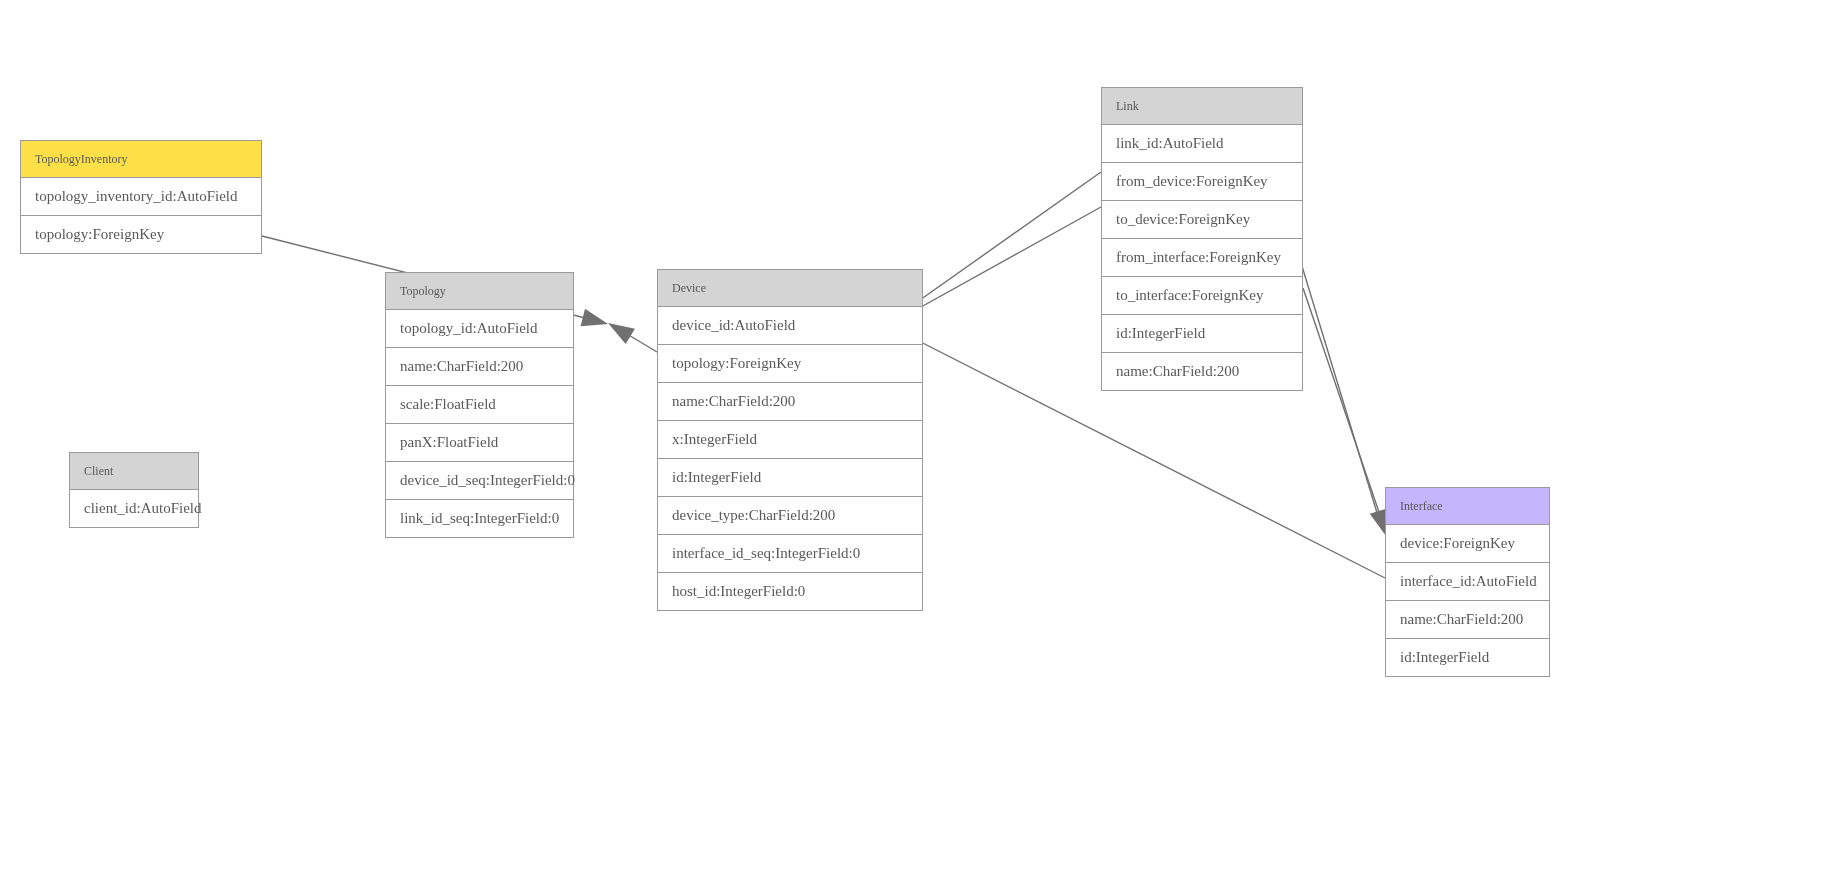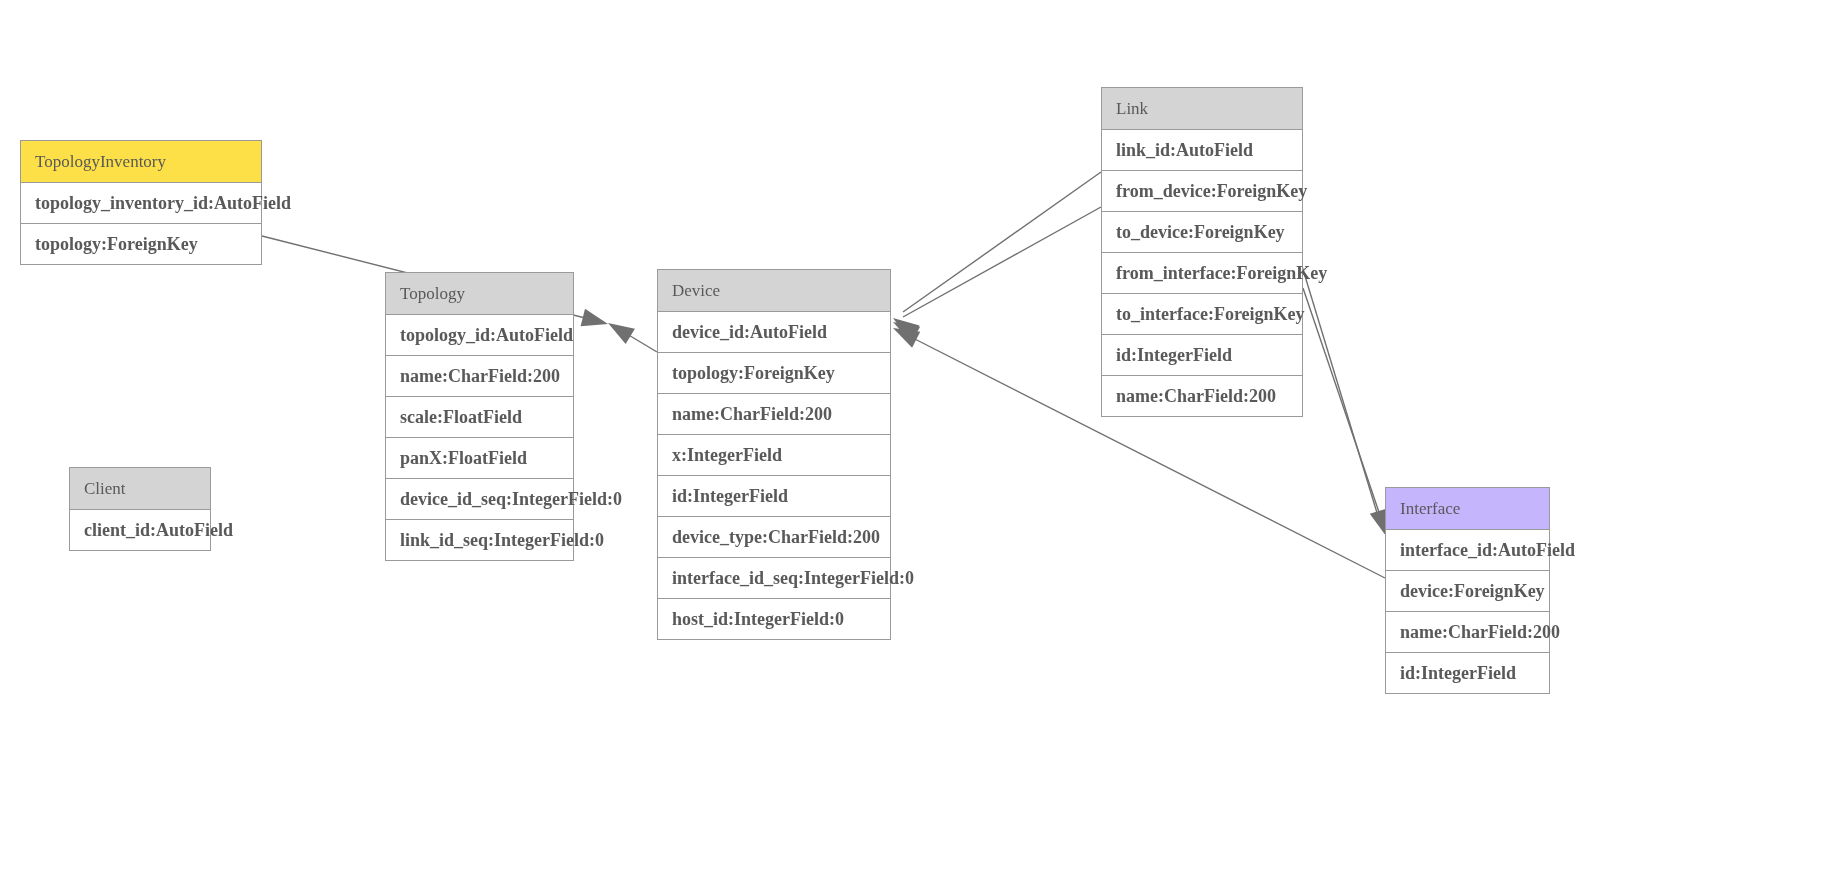--- a/index.html
+++ b/index.html
@@ -28,35 +28,34 @@
     box-sizing: border-box;
     border: 1px solid #9a9a9a;
     background: #ffffff;
     z-index: 2;
   }
   .entity-title {
     box-sizing: border-box;
     background: #d4d4d4;
     border-bottom: 1px solid #9a9a9a;
     color: #595959;
-    font-size: 17px;
+    font-size: 12px;
     line-height: 1;
     padding: 12px 0 12px 14px;
     white-space: nowrap;
   }
   .entity-field {
     box-sizing: border-box;
     border-bottom: 1px solid #9a9a9a;
     color: #595959;
-    font-size: 18px;
+    font-size: 15px;
     line-height: 1;
     padding: 11px 0 11px 14px;
     white-space: nowrap;
     background: #ffffff;
-    font-weight: bold;
   }
   .entity-field:last-child {
     border-bottom: none;
   }
 </style>
 </head>
 <body>
 
 <div id="canvas">
 
@@ -99,21 +98,21 @@
       </div>
       <div class="entity" style="left: 385px; top: 272px; width: 189px; border-color: rgb(154, 154, 154);">
         <div class="entity-title" style="background: rgb(212, 212, 212); color: rgb(89, 89, 89); border-bottom-color: rgb(154, 154, 154);">Topology</div>
         <div class="entity-field" style="color: rgb(89, 89, 89); border-bottom-color: rgb(154, 154, 154);">topology_id:AutoField</div>
         <div class="entity-field" style="color: rgb(89, 89, 89); border-bottom-color: rgb(154, 154, 154);">name:CharField:200</div>
         <div class="entity-field" style="color: rgb(89, 89, 89); border-bottom-color: rgb(154, 154, 154);">scale:FloatField</div>
         <div class="entity-field" style="color: rgb(89, 89, 89); border-bottom-color: rgb(154, 154, 154);">panX:FloatField</div>
         <div class="entity-field" style="color: rgb(89, 89, 89); border-bottom-color: rgb(154, 154, 154);">device_id_seq:IntegerField:0</div>
         <div class="entity-field" style="color: rgb(89, 89, 89); border-bottom-color: rgb(154, 154, 154);">link_id_seq:IntegerField:0</div>
       </div>
-      <div class="entity" style="left: 657px; top: 269px; width: 234px; border-color: rgb(154, 154, 154);">
+      <div class="entity" style="left: 657px; top: 269px; width: 266px; border-color: rgb(154, 154, 154);">
         <div class="entity-title" style="background: rgb(212, 212, 212); color: rgb(89, 89, 89); border-bottom-color: rgb(154, 154, 154);">Device</div>
         <div class="entity-field" style="color: rgb(89, 89, 89); border-bottom-color: rgb(154, 154, 154);">device_id:AutoField</div>
         <div class="entity-field" style="color: rgb(89, 89, 89); border-bottom-color: rgb(154, 154, 154);">topology:ForeignKey</div>
         <div class="entity-field" style="color: rgb(89, 89, 89); border-bottom-color: rgb(154, 154, 154);">name:CharField:200</div>
         <div class="entity-field" style="color: rgb(89, 89, 89); border-bottom-color: rgb(154, 154, 154);">x:IntegerField</div>
         <div class="entity-field" style="color: rgb(89, 89, 89); border-bottom-color: rgb(154, 154, 154);">id:IntegerField</div>
         <div class="entity-field" style="color: rgb(89, 89, 89); border-bottom-color: rgb(154, 154, 154);">device_type:CharField:200</div>
         <div class="entity-field" style="color: rgb(89, 89, 89); border-bottom-color: rgb(154, 154, 154);">interface_id_seq:IntegerField:0</div>
         <div class="entity-field" style="color: rgb(89, 89, 89); border-bottom-color: rgb(154, 154, 154);">host_id:IntegerField:0</div>
       </div>
@@ -122,24 +121,24 @@
         <div class="entity-field" style="color: rgb(89, 89, 89); border-bottom-color: rgb(154, 154, 154);">link_id:AutoField</div>
         <div class="entity-field" style="color: rgb(89, 89, 89); border-bottom-color: rgb(154, 154, 154);">from_device:ForeignKey</div>
         <div class="entity-field" style="color: rgb(89, 89, 89); border-bottom-color: rgb(154, 154, 154);">to_device:ForeignKey</div>
         <div class="entity-field" style="color: rgb(89, 89, 89); border-bottom-color: rgb(154, 154, 154);">from_interface:ForeignKey</div>
         <div class="entity-field" style="color: rgb(89, 89, 89); border-bottom-color: rgb(154, 154, 154);">to_interface:ForeignKey</div>
         <div class="entity-field" style="color: rgb(89, 89, 89); border-bottom-color: rgb(154, 154, 154);">id:IntegerField</div>
         <div class="entity-field" style="color: rgb(89, 89, 89); border-bottom-color: rgb(154, 154, 154);">name:CharField:200</div>
       </div>
       <div class="entity" style="left: 1385px; top: 487px; width: 165px; border-color: rgb(154, 154, 154);">
         <div class="entity-title" style="background: #c4b5fd; color: rgb(89, 89, 89); border-bottom-color: rgb(154, 154, 154);">Interface</div>
+        <div class="entity-field" style="color: rgb(89, 89, 89); border-bottom-color: rgb(154, 154, 154);">device:ForeignKey</div>
         <div class="entity-field" style="color: rgb(89, 89, 89); border-bottom-color: rgb(154, 154, 154);">interface_id:AutoField</div>
-        <div class="entity-field" style="color: rgb(89, 89, 89); border-bottom-color: rgb(154, 154, 154);">device:ForeignKey</div>
         <div class="entity-field" style="color: rgb(89, 89, 89); border-bottom-color: rgb(154, 154, 154);">name:CharField:200</div>
         <div class="entity-field" style="color: rgb(89, 89, 89); border-bottom-color: rgb(154, 154, 154);">id:IntegerField</div>
       </div>
-      <div class="entity" style="left: 69px; top: 452px; width: 142px; border-color: rgb(154, 154, 154); margin-top: 15px;">
+      <div class="entity" style="left: 69px; top: 452px; width: 130px; border-color: rgb(154, 154, 154);">
         <div class="entity-title" style="background: rgb(212, 212, 212); color: rgb(89, 89, 89); border-bottom-color: rgb(154, 154, 154);">Client</div>
         <div class="entity-field" style="color: rgb(89, 89, 89); border-bottom-color: rgb(154, 154, 154);">client_id:AutoField</div>
       </div>
     </div>
 
 </div>
 
 </body></html>

